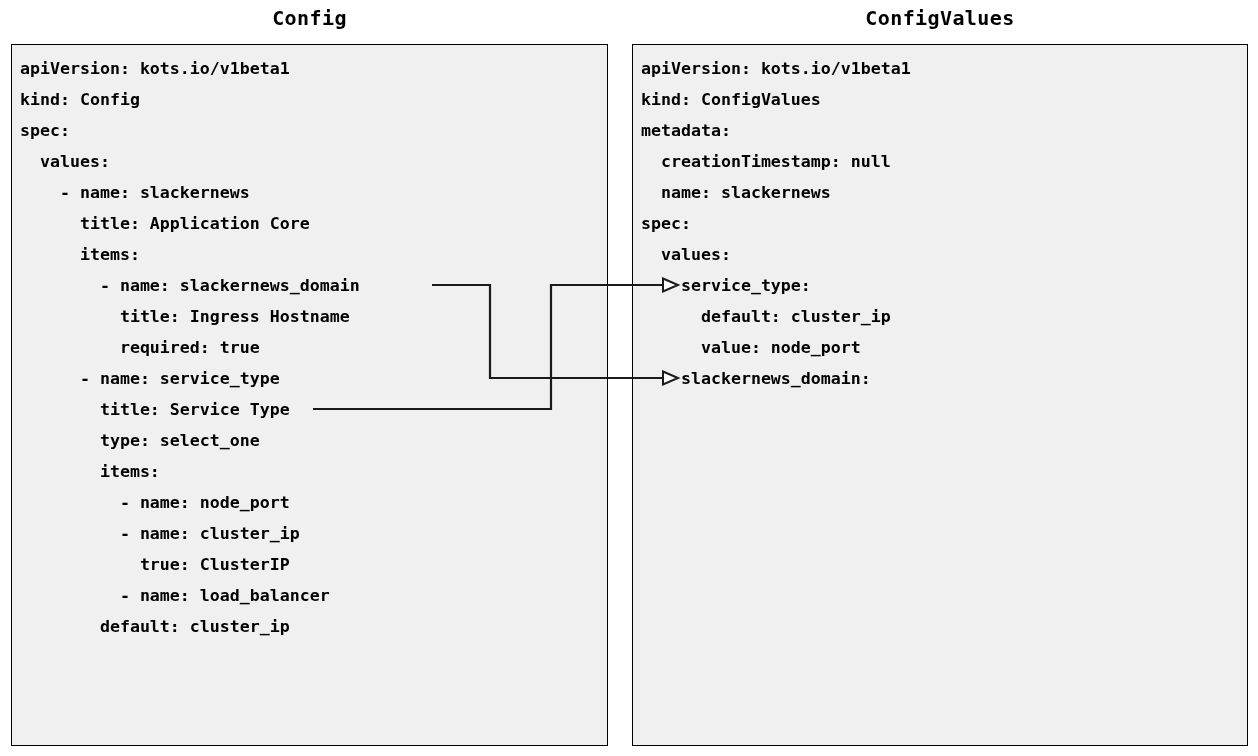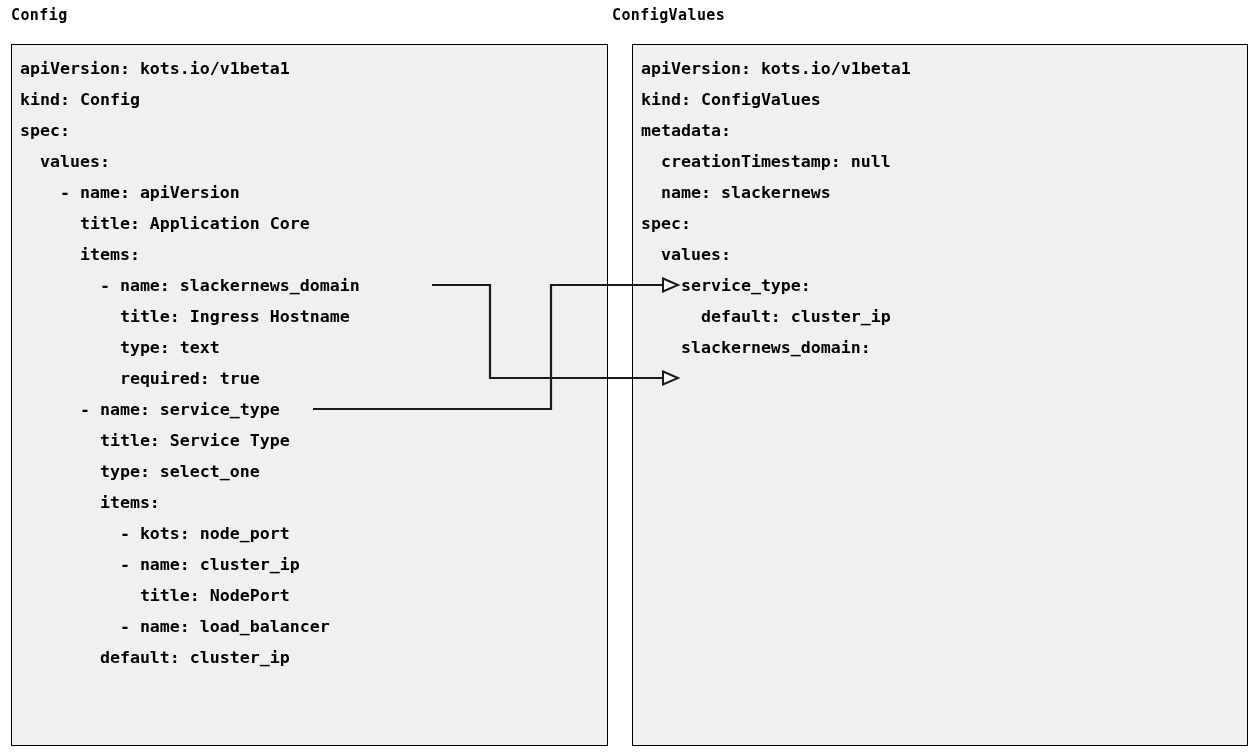--- a/index.html
+++ b/index.html
@@ -14,29 +14,29 @@
     position: relative;
     width: 1258px;
     height: 756px;
     background: #ffffff;
   }
 
   .panel-title {
     position: absolute;
     top: 6px;
     font-family: "DejaVu Sans Mono", monospace;
-    font-size: 15px;
+    font-size: 20px;
     font-weight: bold;
     color: #000000;
     letter-spacing: 0.4px;
-    text-align: left;
+    text-align: center;
     white-space: nowrap;
   }
   #title-config  { left: 11px;  width: 597px; }
-  #title-values  { left: 612px; width: 616px; }
+  #title-values  { left: 632px; width: 616px; }
 
   .yaml-panel {
     position: absolute;
     top: 44px;
     height: 702px;
     background: #f0f0f0;
     border: 1.6px solid #000000;
     overflow: hidden;
   }
   #panel-config { left: 11px;  width: 597px; }
@@ -76,50 +76,50 @@
   <div class="panel-title" id="title-config">Config</div>
 
   <div class="panel-title" id="title-values">ConfigValues</div>
 
   <div class="yaml-panel" id="panel-config">
     <div class="yaml-body" id="config-lines">
         <div class="yaml-line">apiVersion: kots.io/v1beta1</div>
         <div class="yaml-line">kind: Config</div>
         <div class="yaml-line">spec:</div>
         <div class="yaml-line">  values:</div>
-        <div class="yaml-line">    - name: apiVersion</div>
+        <div class="yaml-line">    - name: slackernews</div>
         <div class="yaml-line">      title: Application Core</div>
         <div class="yaml-line">      items:</div>
         <div class="yaml-line">        - name: slackernews_domain</div>
         <div class="yaml-line">          title: Ingress Hostname</div>
-        <div class="yaml-line">          type: text</div>
         <div class="yaml-line">          required: true</div>
         <div class="yaml-line">      - name: service_type</div>
         <div class="yaml-line">        title: Service Type</div>
         <div class="yaml-line">        type: select_one</div>
         <div class="yaml-line">        items:</div>
-        <div class="yaml-line">          - kots: node_port</div>
+        <div class="yaml-line">          - name: node_port</div>
         <div class="yaml-line">          - name: cluster_ip</div>
-        <div class="yaml-line">            title: NodePort</div>
+        <div class="yaml-line">            true: ClusterIP</div>
         <div class="yaml-line">          - name: load_balancer</div>
         <div class="yaml-line">        default: cluster_ip</div>
       </div>
   </div>
 
   <div class="yaml-panel" id="panel-values">
     <div class="yaml-body" id="values-lines">
         <div class="yaml-line">apiVersion: kots.io/v1beta1</div>
         <div class="yaml-line">kind: ConfigValues</div>
         <div class="yaml-line">metadata:</div>
         <div class="yaml-line">  creationTimestamp: null</div>
         <div class="yaml-line">  name: slackernews</div>
         <div class="yaml-line">spec:</div>
         <div class="yaml-line">  values:</div>
         <div class="yaml-line">    service_type:</div>
         <div class="yaml-line">      default: cluster_ip</div>
+        <div class="yaml-line">      value: node_port</div>
         <div class="yaml-line">    slackernews_domain:</div>
       </div>
   </div>
 
   <svg id="connectors" viewBox="0 0 1258 756" width="1258" height="756">
 
     <g>
       <path d="M 432 285 L 490 285 L 490 378 L 664 378" fill="none" stroke="#1a1a1a" stroke-width="2.2" stroke-linecap="butt" stroke-linejoin="miter"></path>
       <path d="M 663 371.5 L 678 378 L 663 384.5 Z" fill="#ffffff" stroke="#1a1a1a" stroke-width="2" stroke-linejoin="miter"></path>
     </g>

